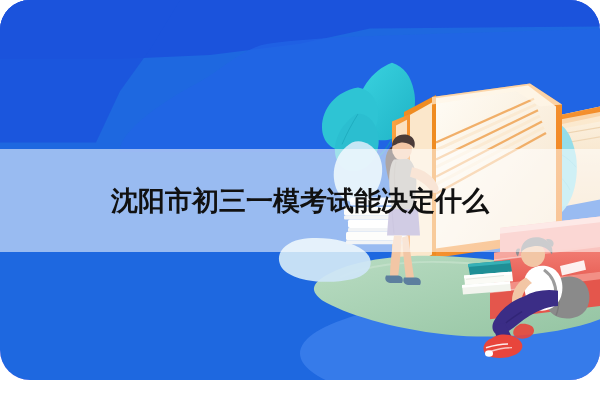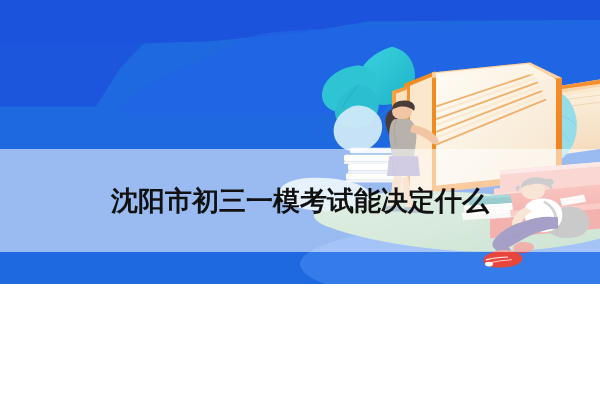--- a/index.html
+++ b/index.html
@@ -4,24 +4,25 @@
 <title>Article Cover</title>
 <style>
   html, body {
     margin: 0;
     padding: 0;
     background: #ffffff;
   }
   #canvas {
     position: relative;
     width: 600px;
-    height: 284px;
+    height: 380px;
     overflow: hidden;
     font-family: "DejaVu Sans", "Liberation Sans", sans-serif;
     background: #f0abfc;
+    border-radius: 30px;
   }
   .layer {
     position: absolute;
     inset: 0;
     width: 100%;
     height: 100%;
   }
   
   #bg-base {
     background: #1e68e0;

